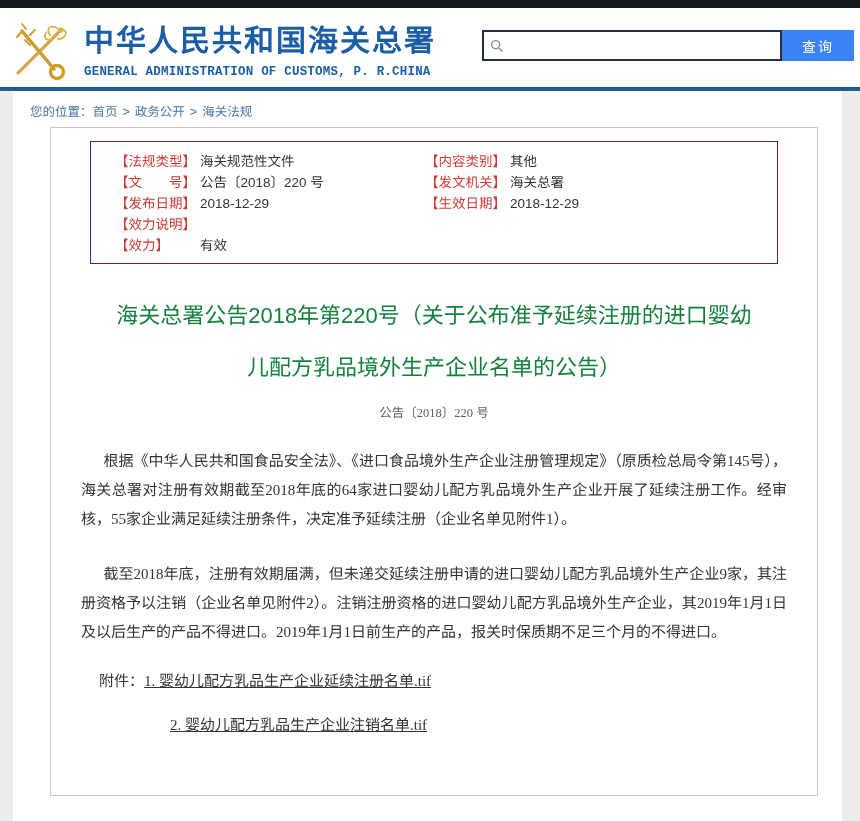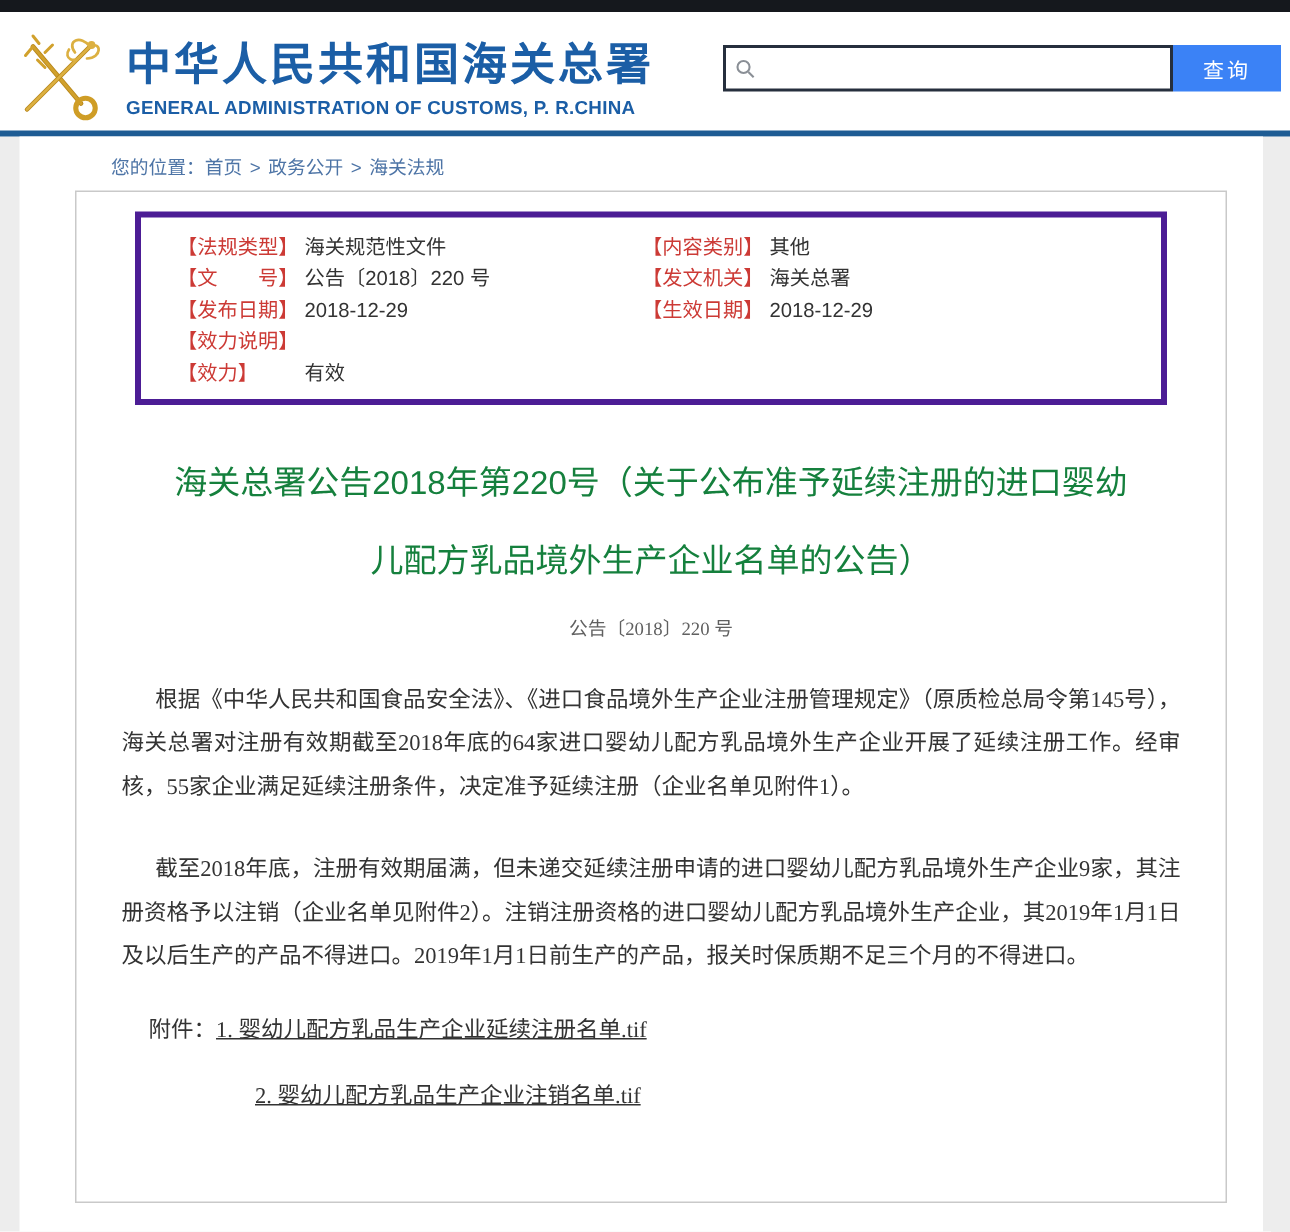--- a/index.html
+++ b/index.html
@@ -12,21 +12,21 @@
 
   
   .site-header { background: #ffffff; width: 860px; }
   .top-bar { height: 8px; background: #15181d; }
   .header-inner {
     display: flex; justify-content: space-between;
     padding: 0 6px 0 10px; height: 79px;
   }
   .brand { display: flex; align-items: flex-start; margin-top: 7px; }
   .brand-logo { width: 64px; height: 64px; margin-top: 4px; }
-  .brand-text { margin-left: 10px; }
+  .brand-text { margin-left: 10px; font-family: Liberation Mono, monospace; }
   .site-title {
     font-size: 30px; font-weight: bold; color: #1b5ea6;
     letter-spacing: 2px; line-height: 1.25; margin-top: 10px;
   }
   .site-subtitle {
     font-size: 12.5px; font-weight: bold; color: #1b5ea6;
     letter-spacing: 0.2px; margin-top: 2px;
   }
   .search-area { margin-top: 22px; width: 372px; }
   .search-row { display: flex; }
@@ -56,35 +56,34 @@
   .blue-divider { height: 4px; background: #1e5c94; }
 
   
   .page {
     margin-left: 13px; width: 829px; background: #fff;
     min-height: 730px; padding-bottom: 40px;
   }
   .breadcrumb {
     padding: 10px 0 0 17px; font-size: 12.5px; color: #4d74a6;
     height: 26px;
-    margin-left: 44px;
   }
   .breadcrumb a { color: #4d74a6; text-decoration: none; }
   .crumb-sep { margin: 0 5px; }
 
   .content-box {
     margin: 10px 0 0 37px; width: 768px;
     border: 1px solid #c9c9c9; background: #fff;
     padding-bottom: 60px;
   }
 
   
   .meta-box {
     margin: 13px auto 0; width: 688px;
-    border: 4px solid #4c1d95;
+    border: 1px solid #4c1d95;
     padding: 9px 10px 7px 24px;
     display: flex;
   }
   .meta-col { display: flex; flex-direction: column; }
   .meta-col.left { width: 310px; }
   .meta-col.right { flex: 1; }
   .meta-row { display: flex; line-height: 21px; font-size: 13.5px; }
   .m-label { color: #cc3a35; width: 82px; flex: 0 0 auto; }
   .m-value { color: #333; margin-left: 3px; white-space: nowrap; }
 

